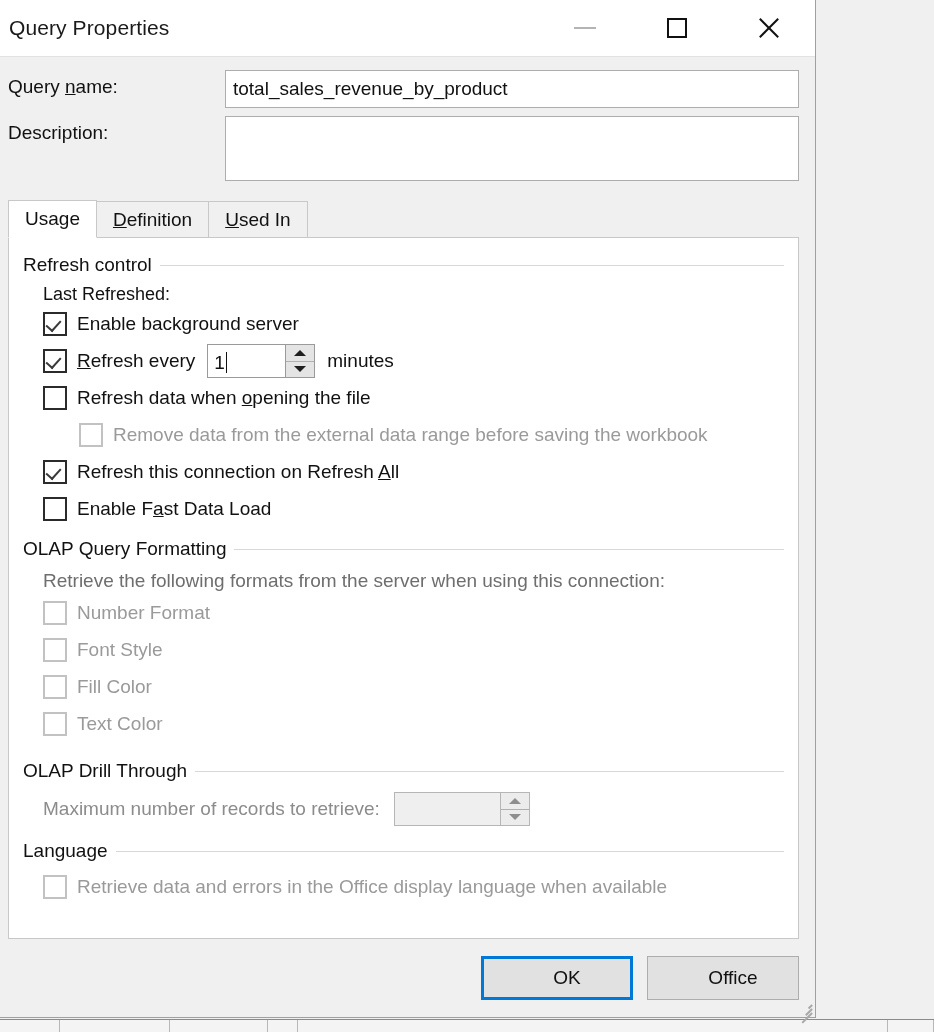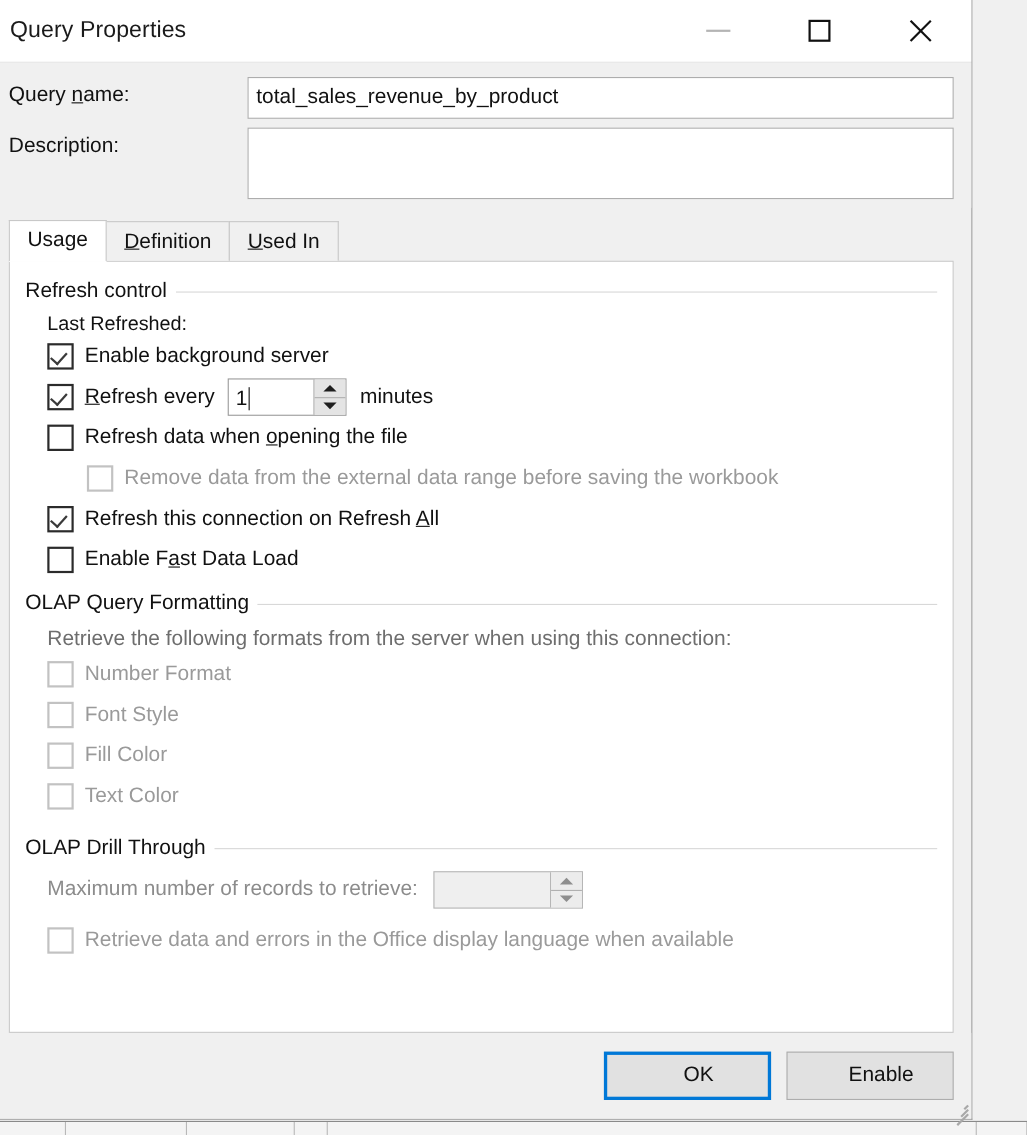--- a/index.html
+++ b/index.html
@@ -45,21 +45,21 @@
   .sheet-tab-bar .tab2 { width: 98px; }
   .sheet-tab-bar .plus { width: 30px; }
   .sheet-tab-bar .spacer { flex: 1 1 auto; border-right: none; }
   .sheet-tab-bar .stat { width: 46px; }
 
   
   .dialog {
     position: absolute;
     left: 0;
     top: 0;
-    width: 884px;
+    width: 816px;
     height: 1018px;
     background: #f0f0f0;
     border: 1px solid #a0a0a0;
     border-top: none;
     border-left: none;
     box-sizing: border-box;
     display: flex;
     flex-direction: column;
   }
 
@@ -582,31 +582,35 @@
               </span>
             <span class="spin-btn down">
                 <span class="arrow-down"></span>
               </span>
           </span>
         </span>
       </div>
     </div>
 
     <div class="group-block">
+      <div class="group-header">
+        <div class="gh-text">Language</div>
+        <div class="gh-line"></div>
+      </div>
       <div class="cb-row" style="margin-top:10px">
         <span class="cb-box disabled"></span>
         <span class="cb-label disabled">Retrieve data and errors in the Office display language when available</span>
       </div>
     </div>
 
   </div>
 
   <div class="buttonbar">
     <div class="btn default">OK</div>
-    <div class="btn">Enable</div>
+    <div class="btn">Office</div>
     <div class="resize-grip">
       <i style="width: 14px; top: 13px; transform: rotate(-45deg);"></i>
       <i style="width: 9px; top: 9px; transform: rotate(-45deg);"></i>
       <i style="width: 5px; top: 5px; transform: rotate(-45deg);"></i>
     </div>
   </div>
 
 </div>
 
 </body></html>

